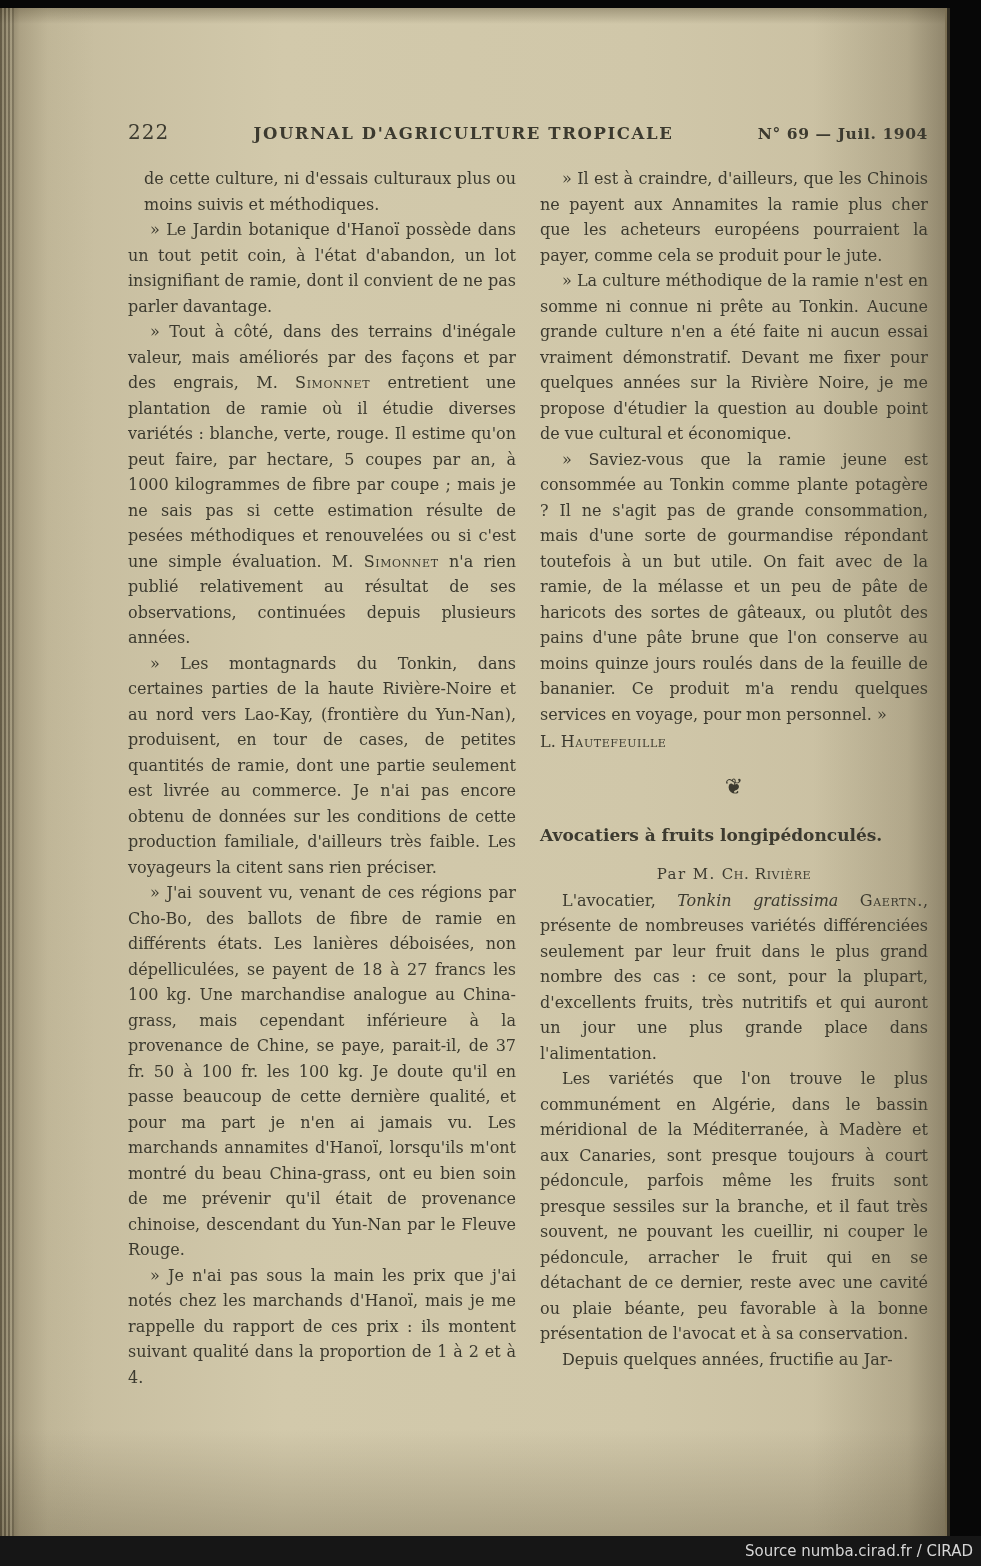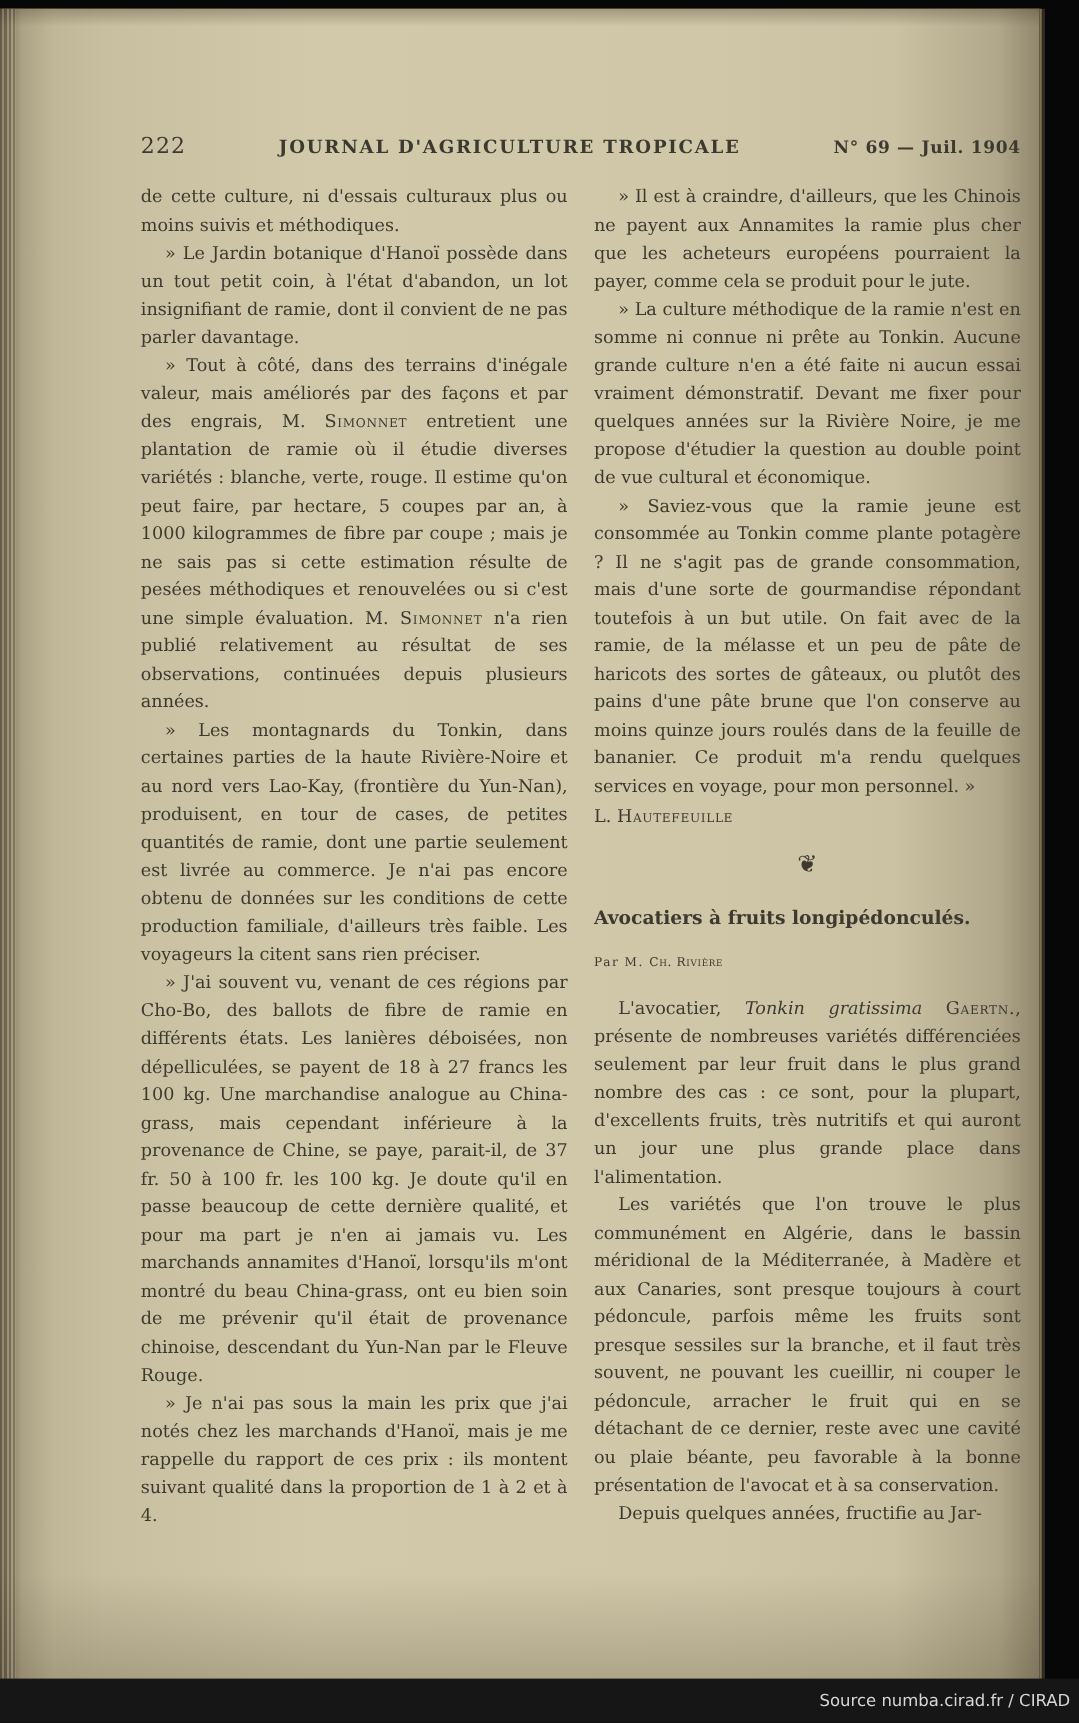--- a/index.html
+++ b/index.html
@@ -72,21 +72,21 @@
     font-size: 16px;
     line-height: 25.5px;
     text-align: justify;
   }
   .col { flex: 1; min-width: 0; }
 
   p.body-par {
     margin: 0;
     text-indent: 22px;
   }
-  p.no-indent { text-indent: 0; }
+  p.no-indent { text-indent: 0; margin-left: 16px; }
 
   .sc { font-variant: small-caps; letter-spacing: 0.6px; }
   .it { font-style: italic; }
 
   .signature {
     margin: 2px 0 0;
     padding-right: 44px;
     text-indent: 0;
   }
 
@@ -98,32 +98,32 @@
   }
 
   .article-title {
     margin: 24px 0 0;
     text-align: left;
     font-weight: bold;
     font-size: 17px;
     text-indent: 0;
   }
   .byline {
-    margin: 14px 0 16px;
-    text-align: left;
-    font-size: 11px;
+    margin: 14px 0 0;
+    text-align: center;
+    font-size: 15px;
     letter-spacing: 1.4px;
     text-indent: 0;
   }
 
   
   .footer-bar {
     position: absolute;
     left: 0; right: 0; bottom: 0;
-    height: 40px;
+    height: 30px;
     background: #161616;
     color: #d6d6d6;
     display: flex;
     align-items: center;
     justify-content: flex-end;
     padding: 0 8px;
     box-sizing: border-box;
     font-family: "DejaVu Sans", "Liberation Sans", sans-serif;
     font-size: 15px;
   }

